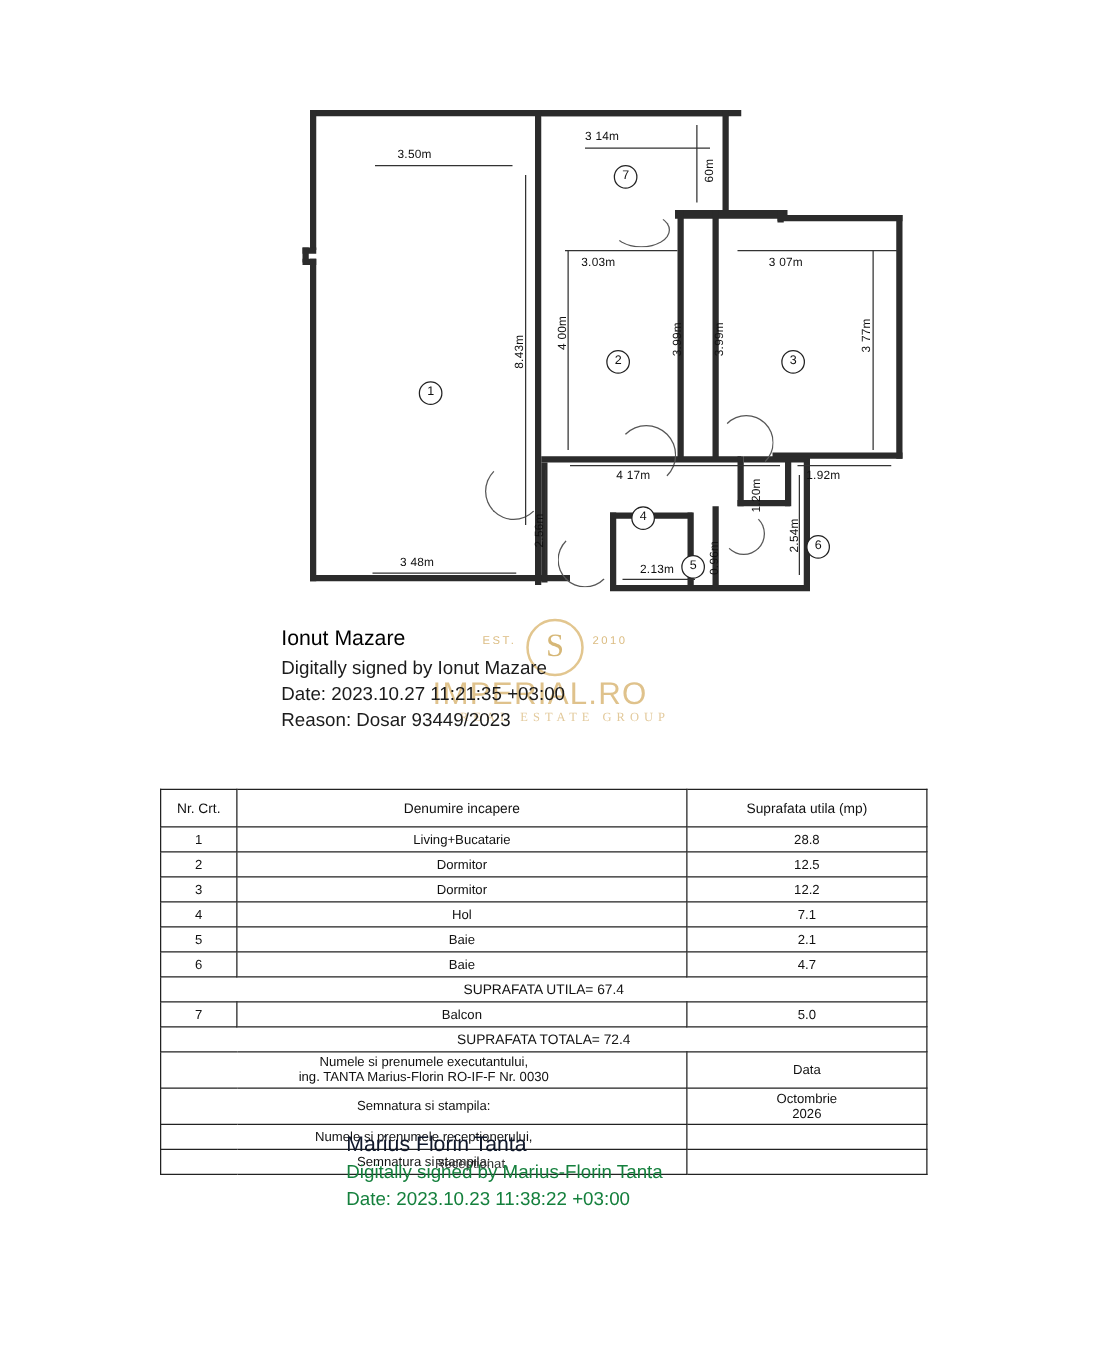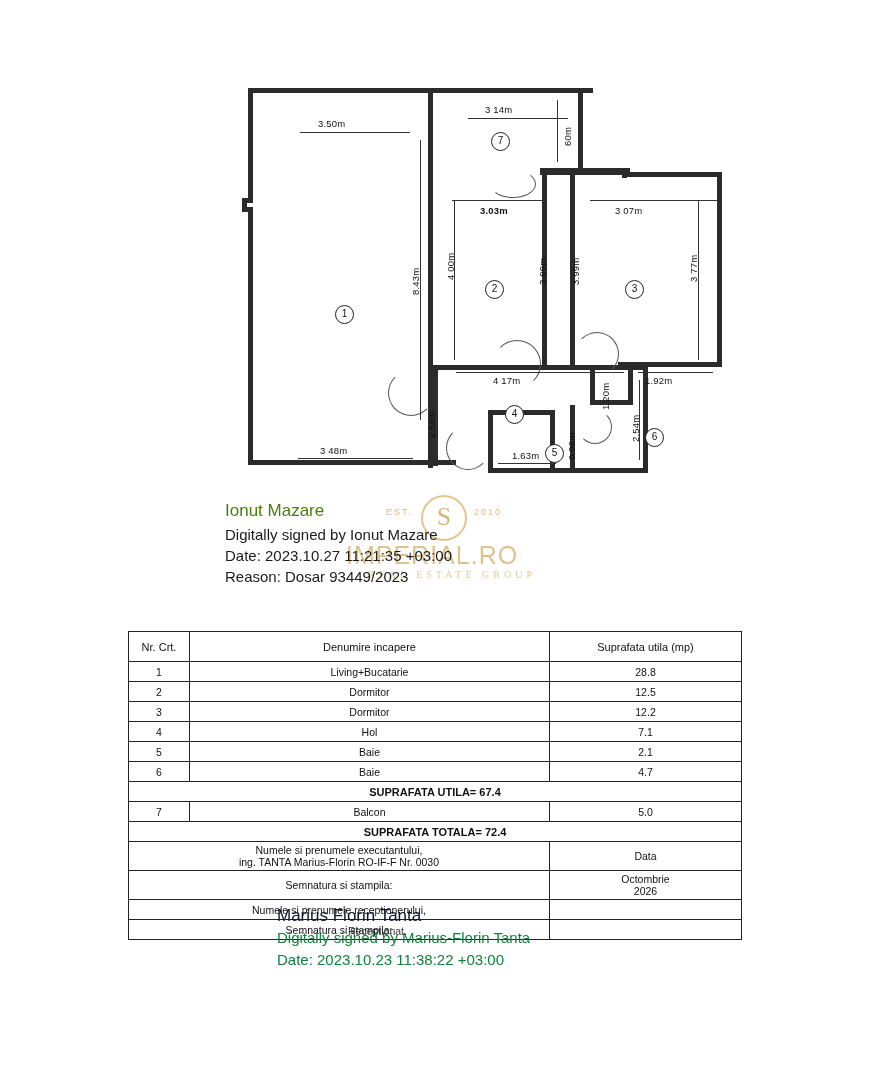--- a/index.html
+++ b/index.html
@@ -73,21 +73,21 @@
   .sig1 {
     position: absolute;
     left: 225px;
     top: 500px;
     font-size: 15px;
     line-height: 21px;
     color: #1b1b1b;
   }
   .sig1 .name {
     font-size: 17px;
-    color: #4d7c0f;
+    color: #000000;
     margin-bottom: 3px;
   }
 
   
   .watermark {
     position: absolute;
     left: 330px;
     top: 495px;
     width: 320px;
     height: 100px;
@@ -156,21 +156,21 @@
     border: 1px solid #222;
     padding: 2px 4px;
     text-align: center;
     font-weight: normal;
     color: #111;
     height: 15px;
   }
   .tbl th { font-size: 11px; padding: 7px 4px; }
   .c-nr { width: 52px; }
   .c-sup { width: 183px; }
-  .row-total td { font-weight: bold; font-size: 11px; }
+  .row-total td { font-weight: normal; font-size: 11px; }
   .left { text-align: left; padding-left: 6px; }
   .tall { height: 40px; }
   .tall2 { height: 34px; margin-left: 12px; }
 
   
   .sig2 {
     position: absolute;
     left: 277px;
     top: 905px;
     font-size: 15px;
@@ -233,27 +233,27 @@
     <div class="room-num" style="left:245px; top:200px;">2</div>
     <div class="room-num" style="left:385px; top:200px;">3</div>
     <div class="room-num" style="left:265px; top:325px;">4</div>
     <div class="room-num" style="left:305px; top:364px;">5</div>
     <div class="room-num" style="left:405px; top:348px;">6</div>
     <div class="room-num" style="left:251px; top:52px;">7</div>
 
     <div class="dim" style="left:78px; top:38px;">3.50m</div>
     <div class="dimline" style="left:60px; top:52px; width:110px; height:1px;"></div>
 
-    <div class="dim" style="left:245px; top:24px;">3 14m</div>
+    <div class="dim" style="left:228px; top:24px;">3 14m</div>
     <div class="dimline" style="left:228px; top:38px; width:100px; height:1px;"></div>
 
     <div class="dim vert" style="left:322px; top:66px;">60m</div>
     <div class="dimline" style="left:317px; top:20px; width:1px; height:62px;"></div>
 
-    <div class="dim" style="left:240px; top:125px;font-weight:bold;">3.03m</div>
+    <div class="dim" style="left:225px; top:125px;">3.03m</div>
     <div class="dimline" style="left:212px; top:120px; width:90px; height:1px;"></div>
 
     <div class="dim" style="left:375px; top:125px;">3 07m</div>
     <div class="dimline" style="left:350px; top:120px; width:128px; height:1px;"></div>
 
     <div class="dim vert" style="left:170px; top:215px;">8.43m</div>
     <div class="dimline" style="left:180px; top:60px; width:1px; height:280px;"></div>
 
     <div class="dim vert" style="left:205px; top:200px;">4 00m</div>
     <div class="dimline" style="left:214px; top:120px; width:1px; height:160px;"></div>
@@ -276,21 +276,21 @@
     <div class="dimline" style="left:399px; top:300px; width:1px; height:80px;"></div>
 
     <div class="dim vert" style="left:186px; top:358px;">2.56m</div>
     <div class="dimline" style="left:196px; top:296px; width:1px; height:80px;"></div>
 
     <div class="dim vert" style="left:326px; top:380px;">0.96m</div>
 
     <div class="dim" style="left:80px; top:365px;">3 48m</div>
     <div class="dimline" style="left:58px; top:378px; width:115px; height:1px;"></div>
 
-    <div class="dim" style="left:272px; top:370px;">1.63m</div>
+    <div class="dim" style="left:272px; top:370px;">2.13m</div>
     <div class="dimline" style="left:258px; top:383px; width:58px; height:1px;"></div>
   </div>
 
   <div class="watermark">
     <div class="wm-est">EST.</div>
     <div class="wm-circle">S</div>
     <div class="wm-year">2010</div>
     <div class="wm-main">IMPERIAL.RO</div>
     <div class="wm-sub">REAL ESTATE GROUP</div>
   </div>

